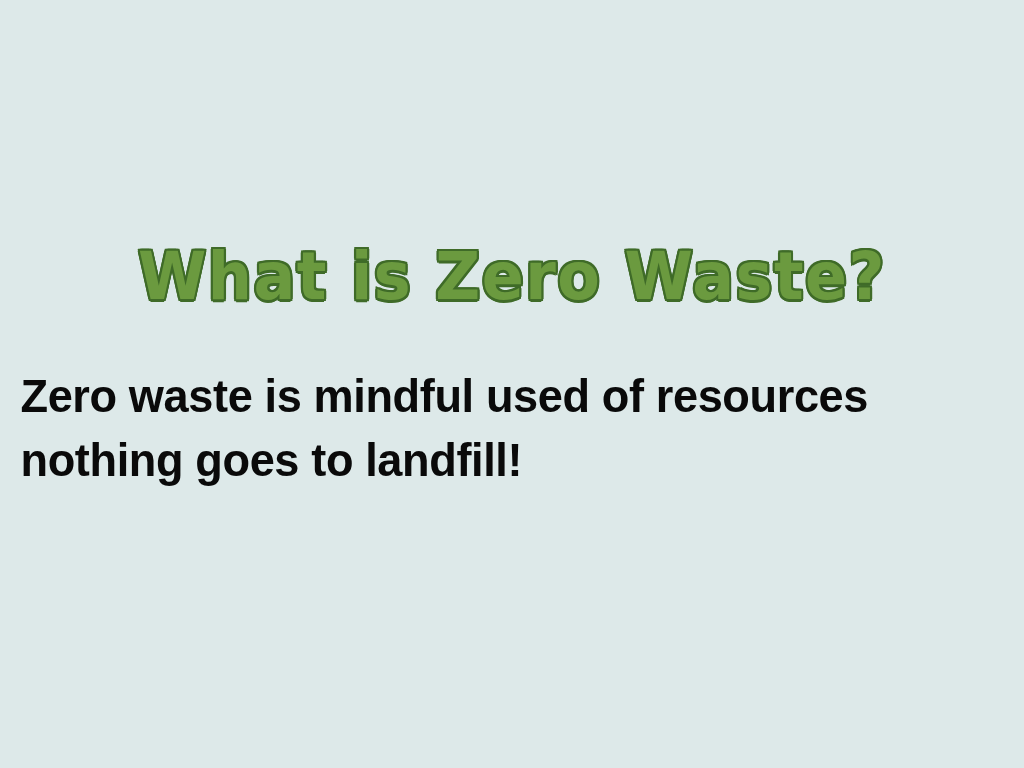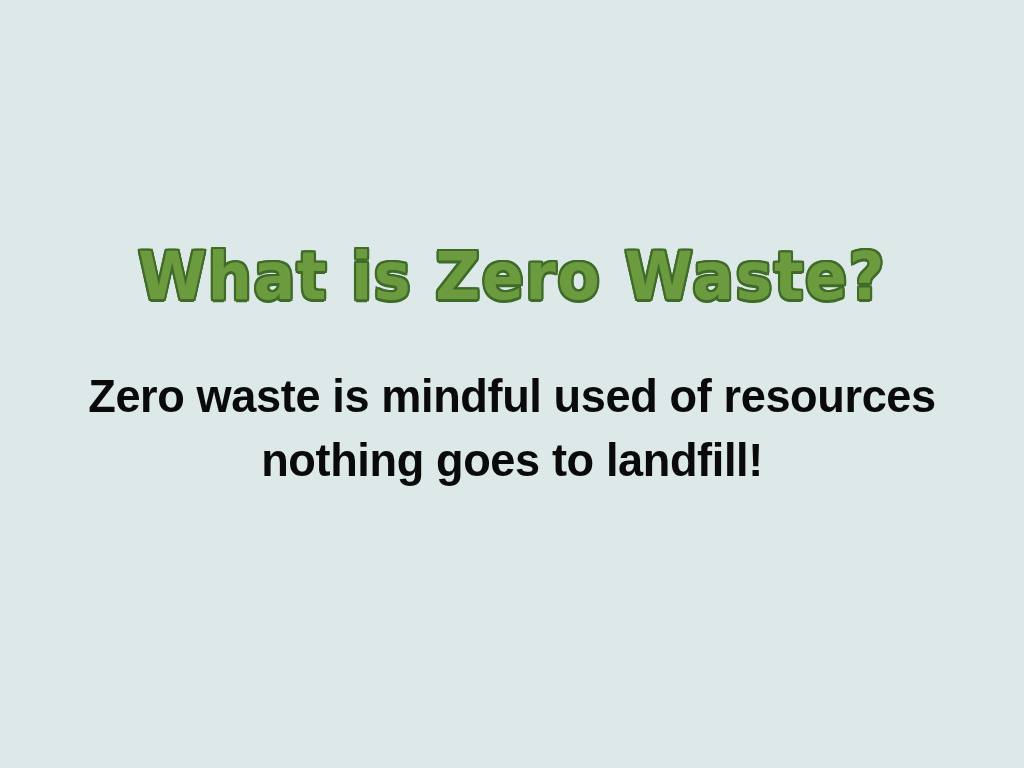--- a/index.html
+++ b/index.html
@@ -58,21 +58,21 @@
     transform-origin: center center;
     white-space: nowrap;
   }
 
   
   #body-block {
     position: absolute;
     left: 0;
     top: 364px;
     width: 1024px;
-    text-align: center;
+    text-align: left;
   }
 
   .body-line {
     display: block;
     margin: 0;
     font-family: "Liberation Sans", sans-serif;
     font-weight: bold;
     font-size: 47px;
     line-height: 64px;
     letter-spacing: -0.4px;

